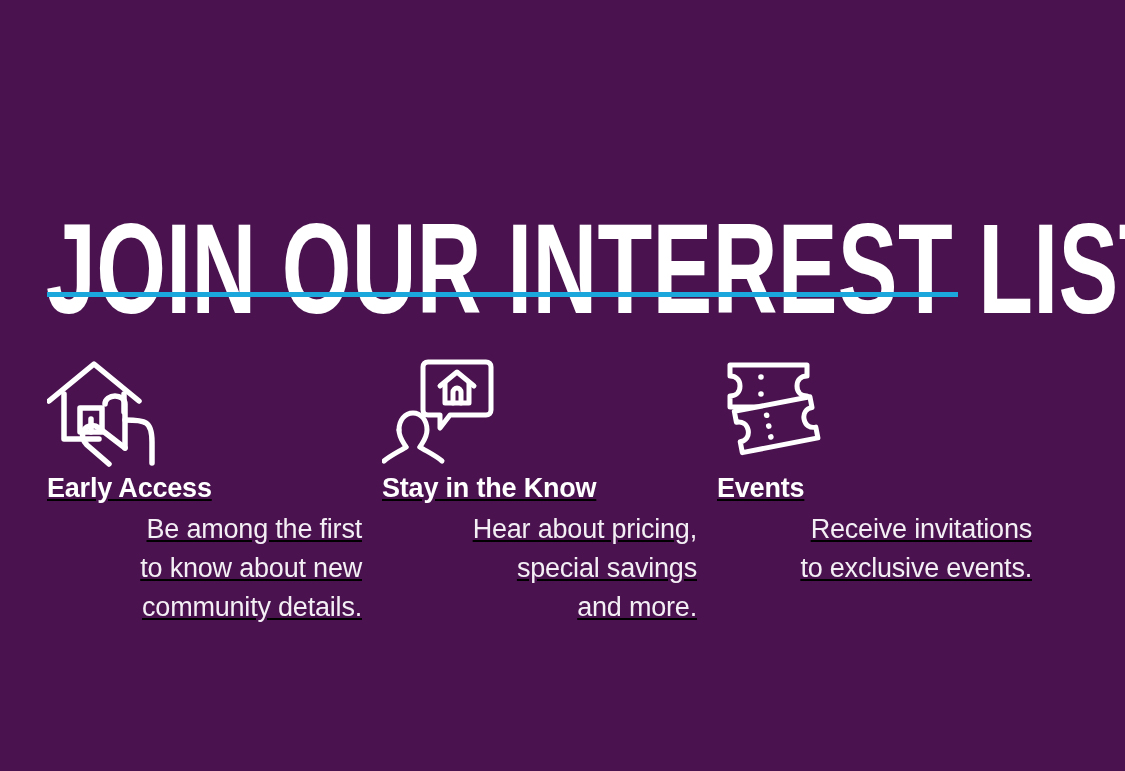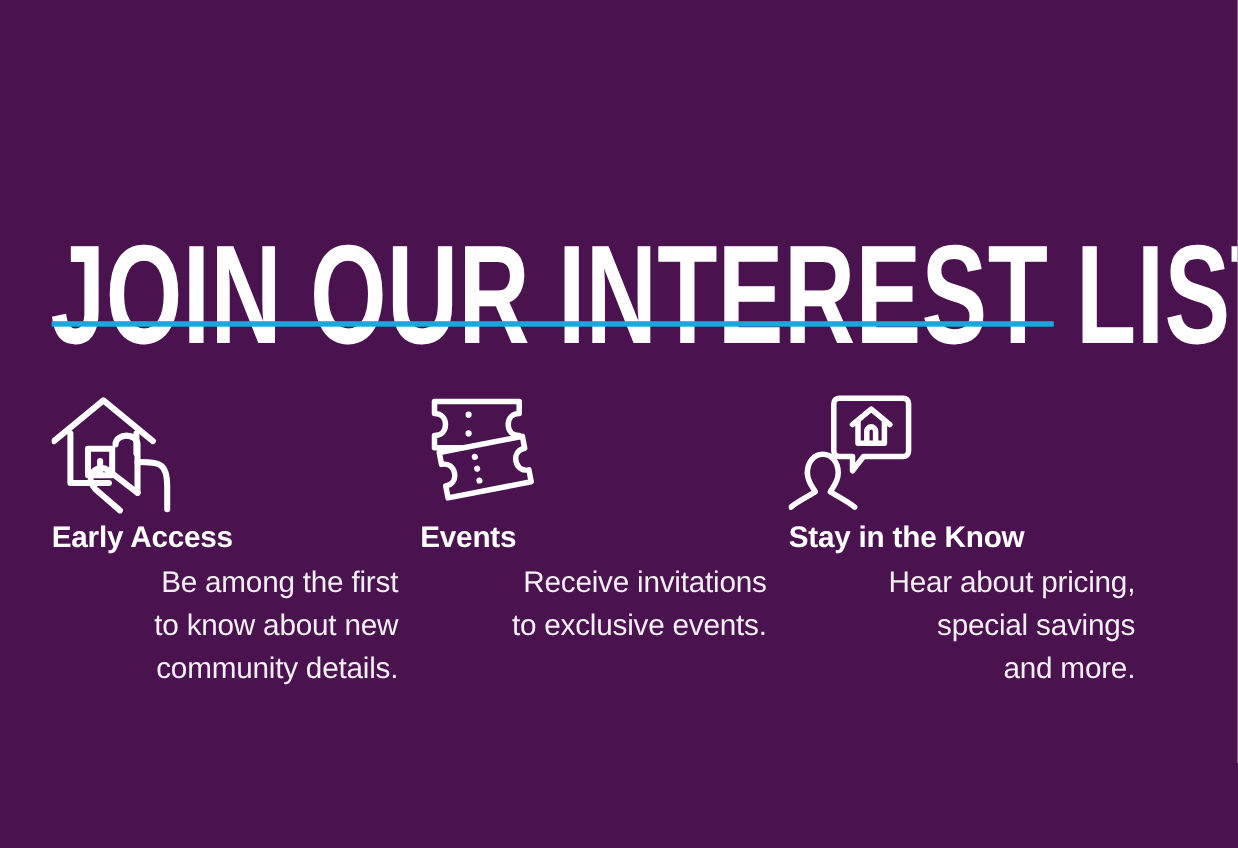--- a/index.html
+++ b/index.html
@@ -53,20 +53,21 @@
 
   
   .feature-grid {
     position: absolute;
     left: 47px;
     top: 356px;
     width: 1030px;
     display: flex;
     flex-direction: row;
     align-items: flex-start;
+    text-decoration: underline;
   }
   .feature-col {
     width: 335px;
     flex: 0 0 335px;
     box-sizing: border-box;
     padding-right: 20px;
   }
   .feature-icon {
     height: 116px;
     display: block;
@@ -127,20 +128,44 @@
       <div class="feature-heading">Early Access</div>
       <p class="feature-body">Be among the first
 to know about new
 community details.</p>
     </div>
 
     <div class="feature-col">
       <div class="feature-icon">
         <svg width="112" height="112" viewBox="0 0 112 112" fill="none" stroke="#ffffff" stroke-width="5" stroke-linecap="round" stroke-linejoin="round">
 
+          <path d="M46 6 L104 6 C107 6 109 8 109 11 L109 54 C109 57 107 59 104 59
+                   L68 59 L58 72 L58 59 L46 59 C43 59 41 57 41 54 L41 11 C41 8 43 6 46 6 Z" fill="#4a134f"></path>
+
+          <path d="M58 30 L75 16 L92 30"></path>
+          <path d="M63 27 L63 47 L87 47 L87 27"></path>
+          <path d="M71 47 L71 36 C71 34 73 32 75 32 C77 32 79 34 79 36 L79 47"></path>
+
+          <path d="M17 74 C17 64 23 57 31 57 C39 57 45 64 45 74 C45 82 40 87 38 91"></path>
+          <path d="M24 91 C22 87 17 82 17 74"></path>
+
+          <path d="M24 91 C20 94 9 99 2 105"></path>
+          <path d="M38 91 C42 94 53 99 60 105"></path>
+        </svg>
+      </div>
+      <div class="feature-heading">Stay in the Know</div>
+      <p class="feature-body">Hear about pricing,
+special savings
+and more.</p>
+    </div>
+
+    <div class="feature-col">
+      <div class="feature-icon">
+        <svg width="112" height="112" viewBox="0 0 112 112" fill="none" stroke="#ffffff" stroke-width="5" stroke-linecap="round" stroke-linejoin="round">
+
           <path d="M13 9 L90 9 L90 20 C84 20 80 24 80 30 C80 36 84 40 90 40 L90 51 L13 51
                    L13 40 C19 40 23 36 23 30 C23 24 19 20 13 20 Z"></path>
 
           <circle cx="44" cy="21" r="2.8" fill="#ffffff" stroke="none"></circle>
           <circle cx="44" cy="38" r="2.8" fill="#ffffff" stroke="none"></circle>
 
           <g transform="rotate(-11 58 76)">
             <path d="M22 48 L99 48 L99 59 C93 59 89 63 89 69 C89 75 93 79 99 79 L99 90 L22 90
                      L22 79 C28 79 32 75 32 69 C32 63 28 59 22 59 Z" fill="#4a134f"></path>
           </g>
@@ -150,38 +175,14 @@
             <circle cx="53" cy="69" r="2.8" fill="#ffffff" stroke="none"></circle>
             <circle cx="53" cy="80" r="2.8" fill="#ffffff" stroke="none"></circle>
           </g>
         </svg>
       </div>
       <div class="feature-heading">Events</div>
       <p class="feature-body">Receive invitations
 to exclusive events.</p>
     </div>
 
-    <div class="feature-col">
-      <div class="feature-icon">
-        <svg width="112" height="112" viewBox="0 0 112 112" fill="none" stroke="#ffffff" stroke-width="5" stroke-linecap="round" stroke-linejoin="round">
-
-          <path d="M46 6 L104 6 C107 6 109 8 109 11 L109 54 C109 57 107 59 104 59
-                   L68 59 L58 72 L58 59 L46 59 C43 59 41 57 41 54 L41 11 C41 8 43 6 46 6 Z" fill="#4a134f"></path>
-
-          <path d="M58 30 L75 16 L92 30"></path>
-          <path d="M63 27 L63 47 L87 47 L87 27"></path>
-          <path d="M71 47 L71 36 C71 34 73 32 75 32 C77 32 79 34 79 36 L79 47"></path>
-
-          <path d="M17 74 C17 64 23 57 31 57 C39 57 45 64 45 74 C45 82 40 87 38 91"></path>
-          <path d="M24 91 C22 87 17 82 17 74"></path>
-
-          <path d="M24 91 C20 94 9 99 2 105"></path>
-          <path d="M38 91 C42 94 53 99 60 105"></path>
-        </svg>
-      </div>
-      <div class="feature-heading">Stay in the Know</div>
-      <p class="feature-body">Hear about pricing,
-special savings
-and more.</p>
-    </div>
-
   </div>
 </div>
 
 </body></html>

